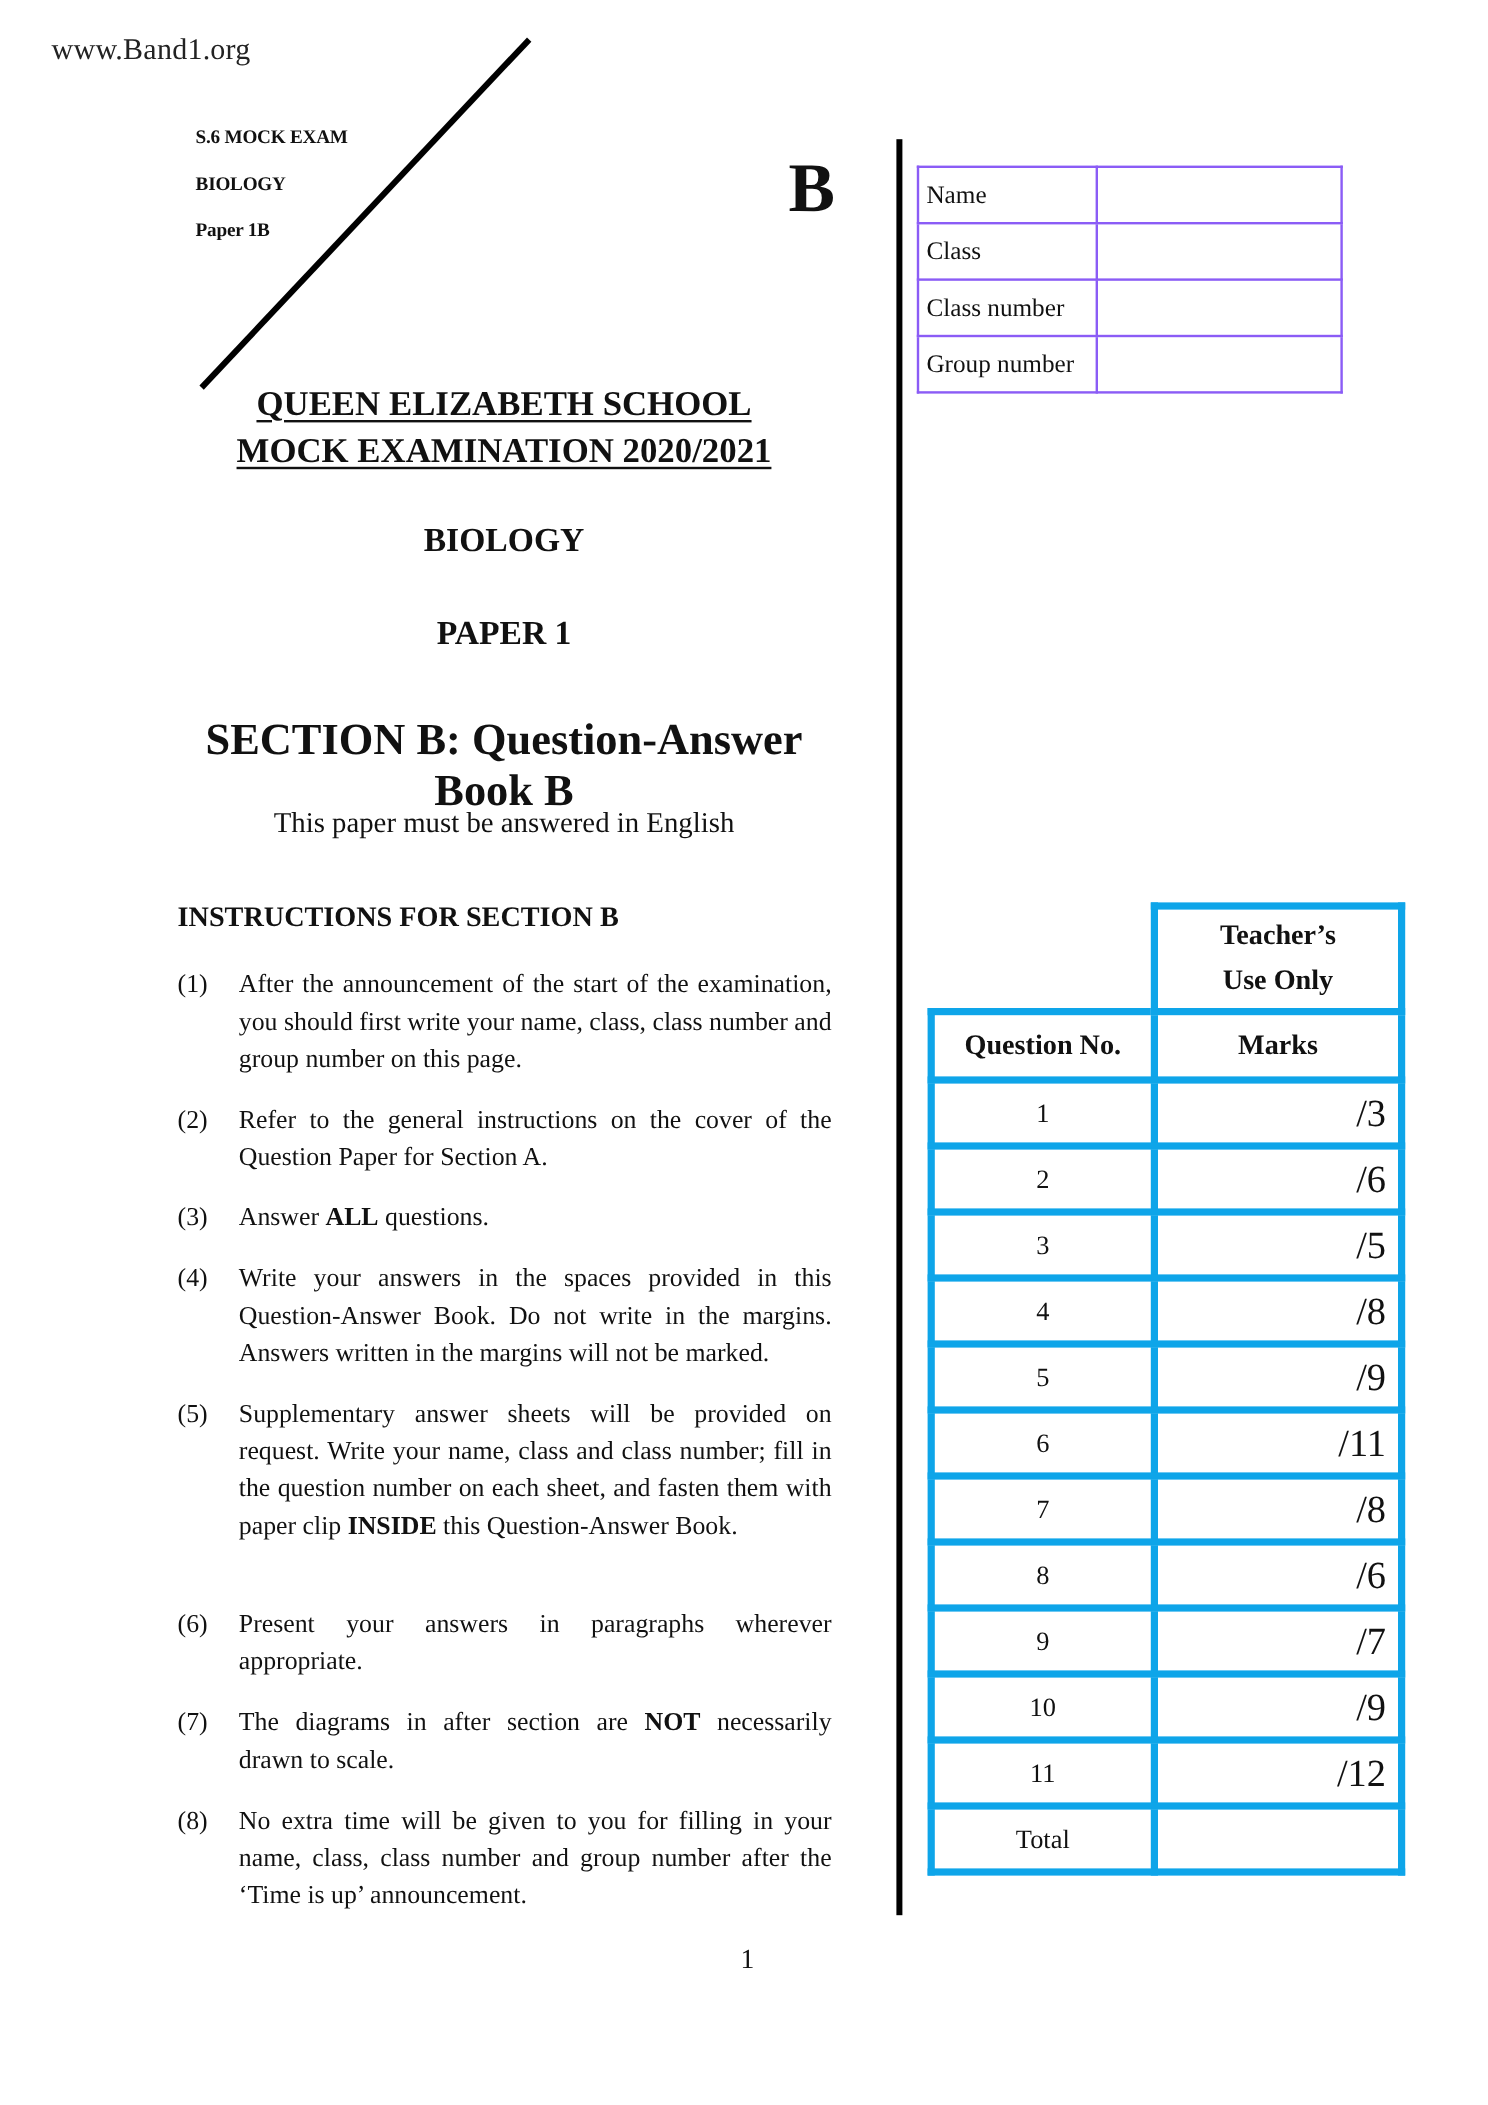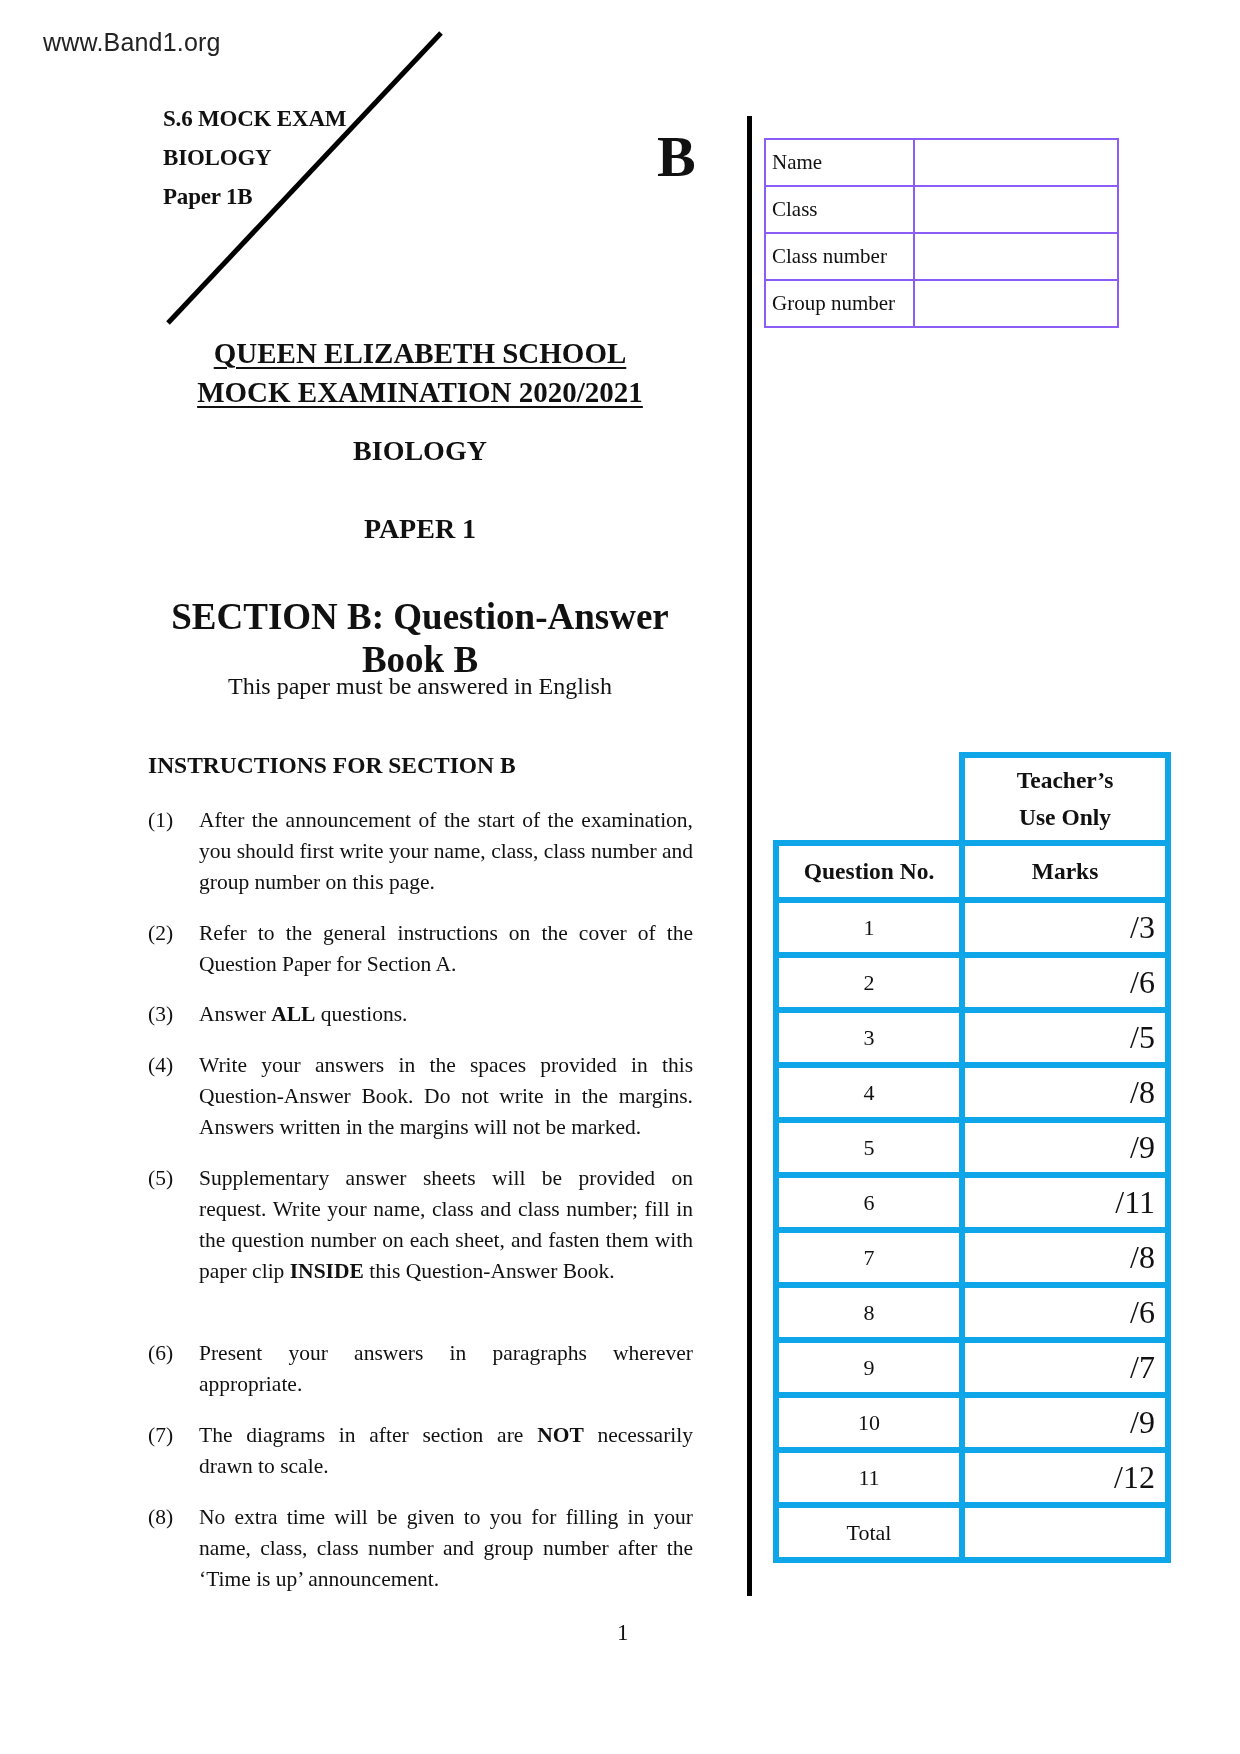--- a/index.html
+++ b/index.html
@@ -1,31 +1,31 @@
 <!DOCTYPE html>
 <html><head>
 <meta charset="utf-8">
 <style>
   html, body { margin:0; padding:0; background:#ffffff; }
   body { width:1240px; height:1754px; position:relative; overflow:hidden;
          font-family:"Liberation Serif", "DejaVu Serif", serif; color:#111; }
   .abs { position:absolute; }
-  .watermark { left:43px; top:28px; font-family:Liberation Sans, sans-serif; font-size:25px; color:#222; letter-spacing:0.2px; }
+  .watermark { left:43px; top:28px; font-family:Liberation Serif, serif; font-size:25px; color:#222; letter-spacing:0.2px; }
   .diag { left:0; top:0; width:1240px; height:360px; }
-  .small-head { left:163px; font-weight:bold; font-size:23px; letter-spacing:-0.2px;text-align:center; }
+  .small-head { left:163px; font-weight:bold; font-size:16px; letter-spacing:-0.2px;text-align:center; }
   .big-b { left:657px; top:128px; font-size:58px; font-weight:bold; line-height:1; }
   .divider { left:747px; top:116px; width:5px; height:1480px; background:#000; }
 
   table.info { position:absolute; left:764px; top:138px; border-collapse:collapse; }
   table.info td { border:2px solid #8b5cf6; height:45px; font-size:21px; padding:0 6px; }
   table.info td.lbl { width:135px; }
   table.info td.val { width:190px; }
 
   .center-col { left:140px; width:560px; text-align:center; font-weight:bold; }
-  .school { top:318px; font-size:29px; text-decoration:underline; line-height:39px; text-underline-offset:4px;margin-top:16px; }
+  .school { top:318px; font-size:29px; text-decoration:underline; line-height:39px; text-underline-offset:4px; }
   .subj { font-size:28px; }
   .section { top:595px; font-size:37px; }
   .note { top:673px; font-size:24px; font-weight:normal; }
 
   .instr-head { left:148px; top:752px; font-size:23.5px; font-weight:bold; }
   .instr { position:absolute; left:148px; width:545px; font-size:21.5px; line-height:31px; }
   .instr .num { position:absolute; left:0; top:0; }
   .instr .txt { margin-left:51px; text-align:justify; text-align-last:left; }
 
   table.marks { position:absolute; left:773px; top:752px; border-collapse:collapse; }

